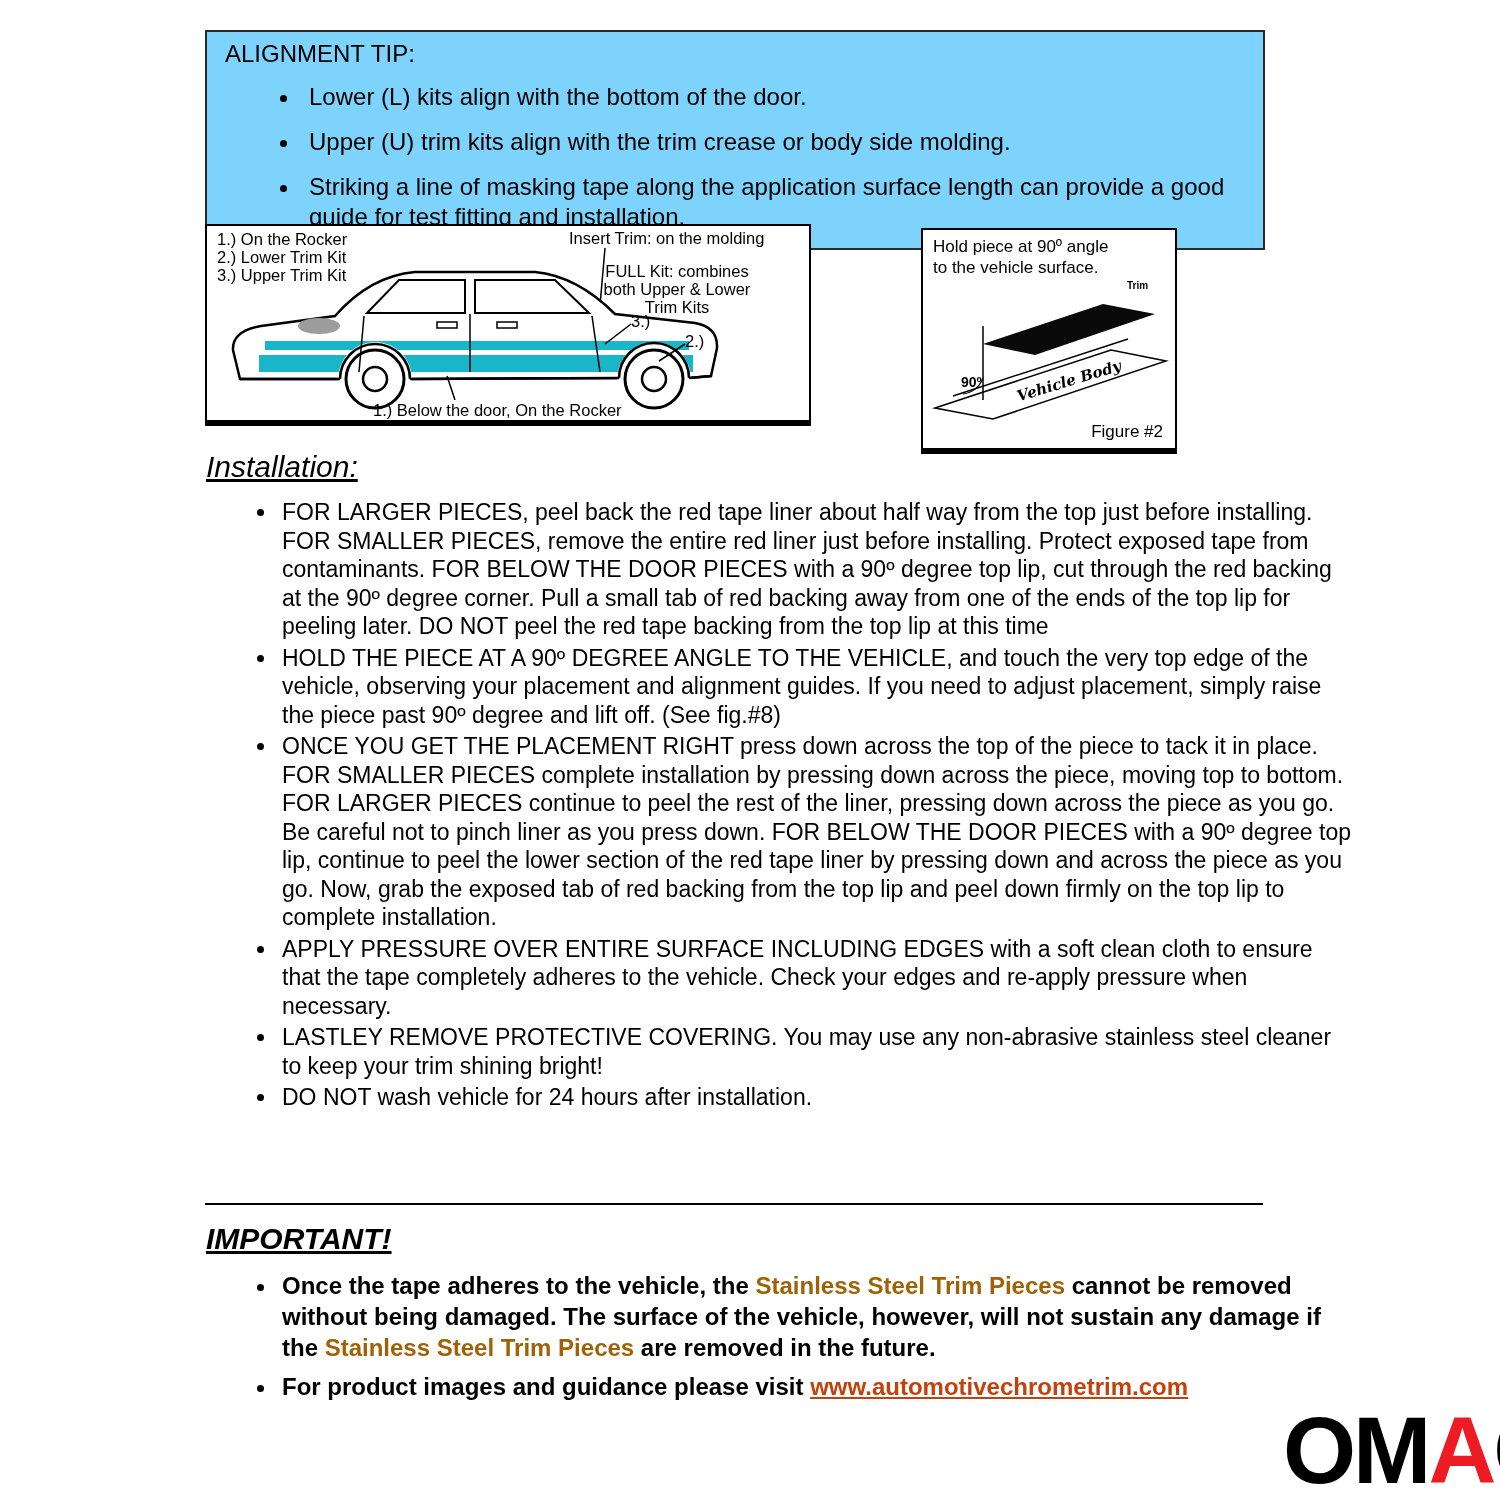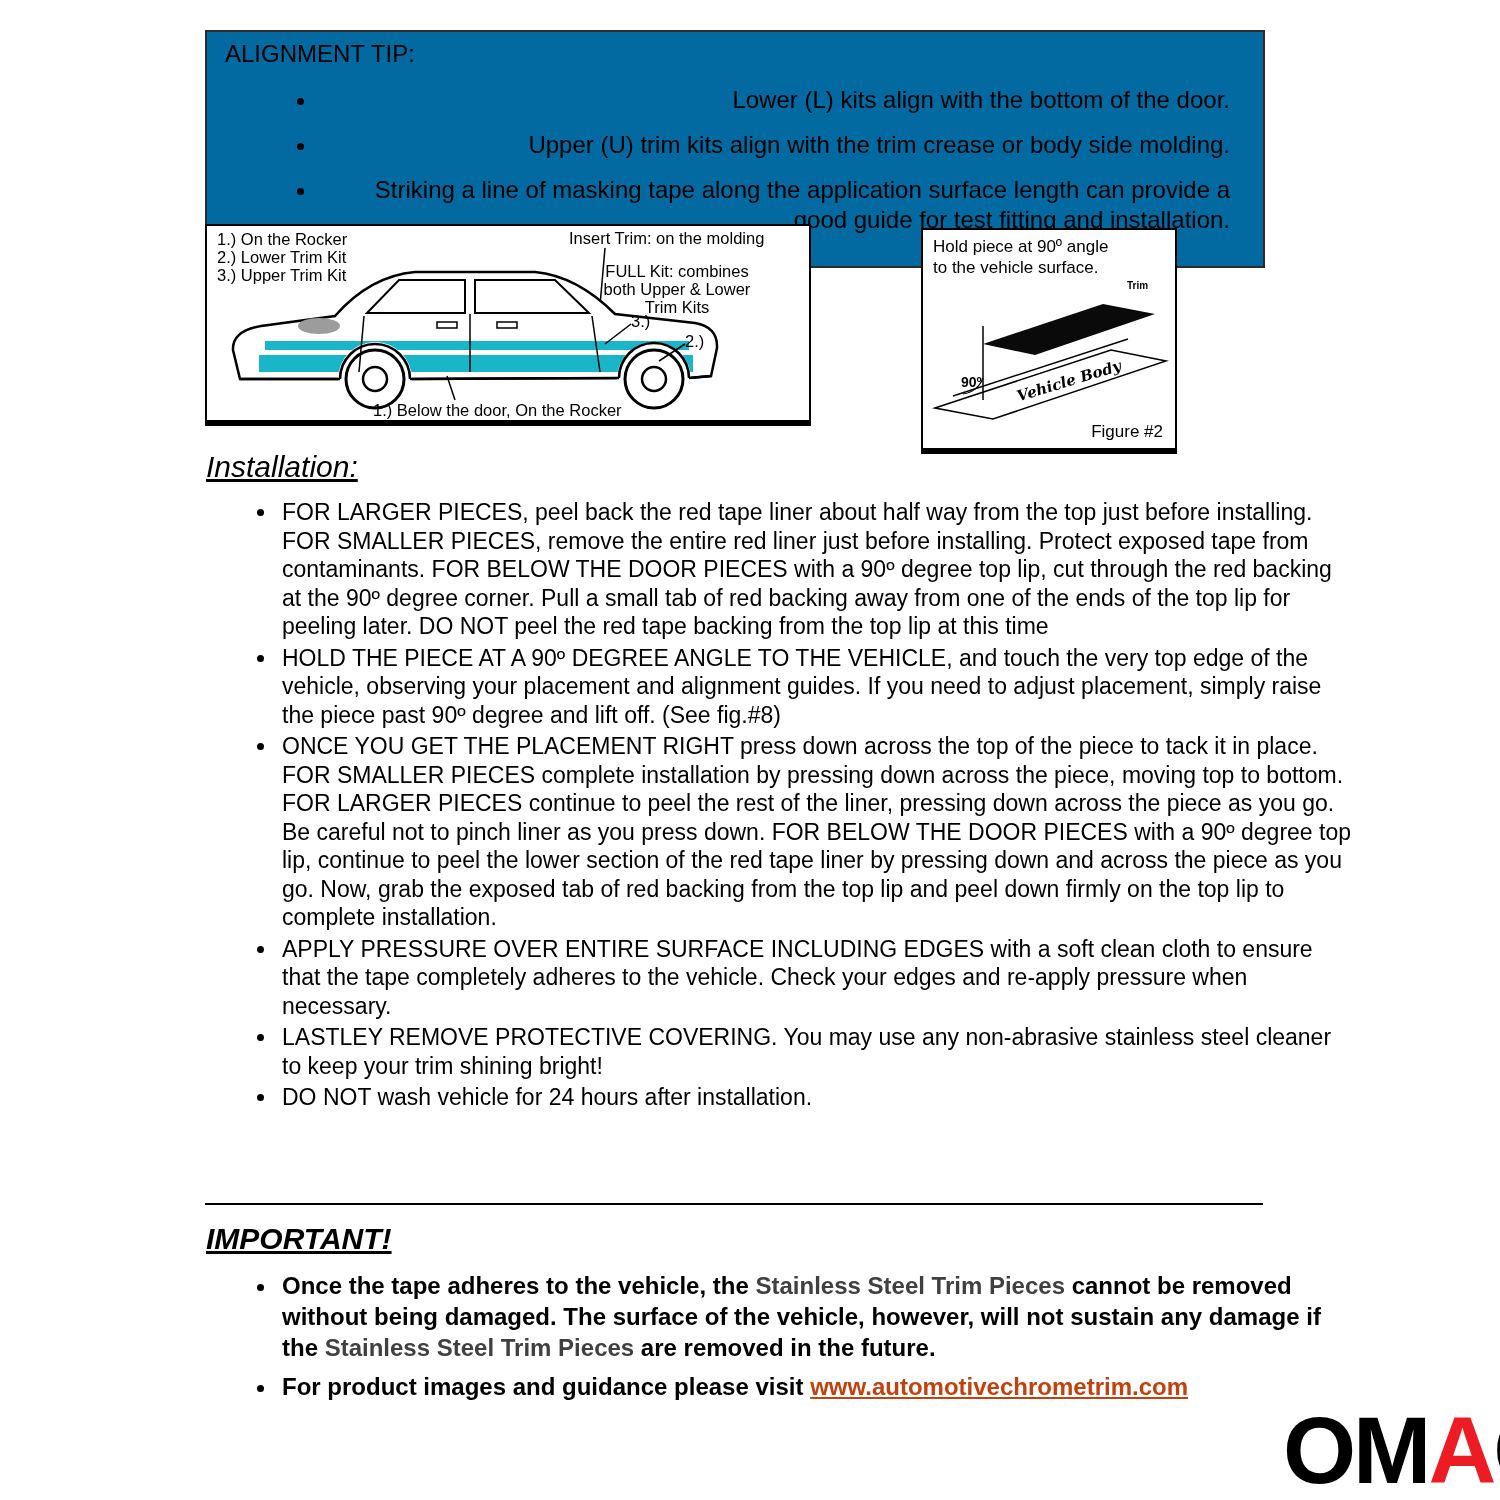--- a/index.html
+++ b/index.html
@@ -3,24 +3,24 @@
 <meta charset="utf-8">
 <style>
   html,body{margin:0;padding:0;}
   body{
     width:1500px;height:1500px;position:relative;background:#fff;
     font-family:"Liberation Sans", sans-serif;color:#000;overflow:hidden;
   }
   
   .tip-box{
     position:absolute;left:205px;top:30px;width:1060px;box-sizing:border-box;
-    background:#0369a1;border:2px solid #2b2b2b;padding:8px 16px 14px 16px;
+    background:#7dd3fc;border:2px solid #2b2b2b;padding:8px 16px 14px 16px;
   }
   .tip-title{font-size:24px;margin:0 0 14px 2px;}
-  .tip-box ul{margin:17px;padding-left:78px;text-align:right;}
+  .tip-box ul{margin:0;padding-left:78px;}
   .tip-box li{font-size:24px;line-height:30px;margin-bottom:15px;padding-left:8px;}
   .tip-box li:last-child{margin-bottom:2px;}
 
   
   .fig1{
     position:absolute;left:205px;top:224px;width:606px;height:202px;box-sizing:border-box;
     border:2px solid #000;border-bottom:6px solid #000;background:#fff;
   }
   .fig1 svg{position:absolute;left:0;top:0;}
   .fig-label{position:absolute;font-size:16.5px;line-height:18px;white-space:pre-line;}
@@ -67,21 +67,21 @@
   .important-heading{
     position:absolute;left:206px;top:1222px;font-size:30px;font-style:italic;font-weight:bold;
     text-decoration:underline;margin:0;
   }
   .important-list{
     position:absolute;left:205px;top:1270px;width:1060px;margin:0;padding-left:73px;
   }
   .important-list li{
     font-size:24px;line-height:31px;font-weight:bold;margin-bottom:8px;padding-left:4px;
   }
-  .red{color:#404040;}
+  .red{color:#a16207;}
   .link{color:#c2410c;text-decoration:underline;font-weight:bold;cursor:pointer;}
 
   
   .logo{
     position:absolute;left:1283px;top:1404px;font-size:94px;font-weight:900;
     letter-spacing:-3px;line-height:94px;font-family:"Liberation Sans", sans-serif;
   }
   .logo .logo-a{color:#ed1c24;}
 </style>
 </head>

